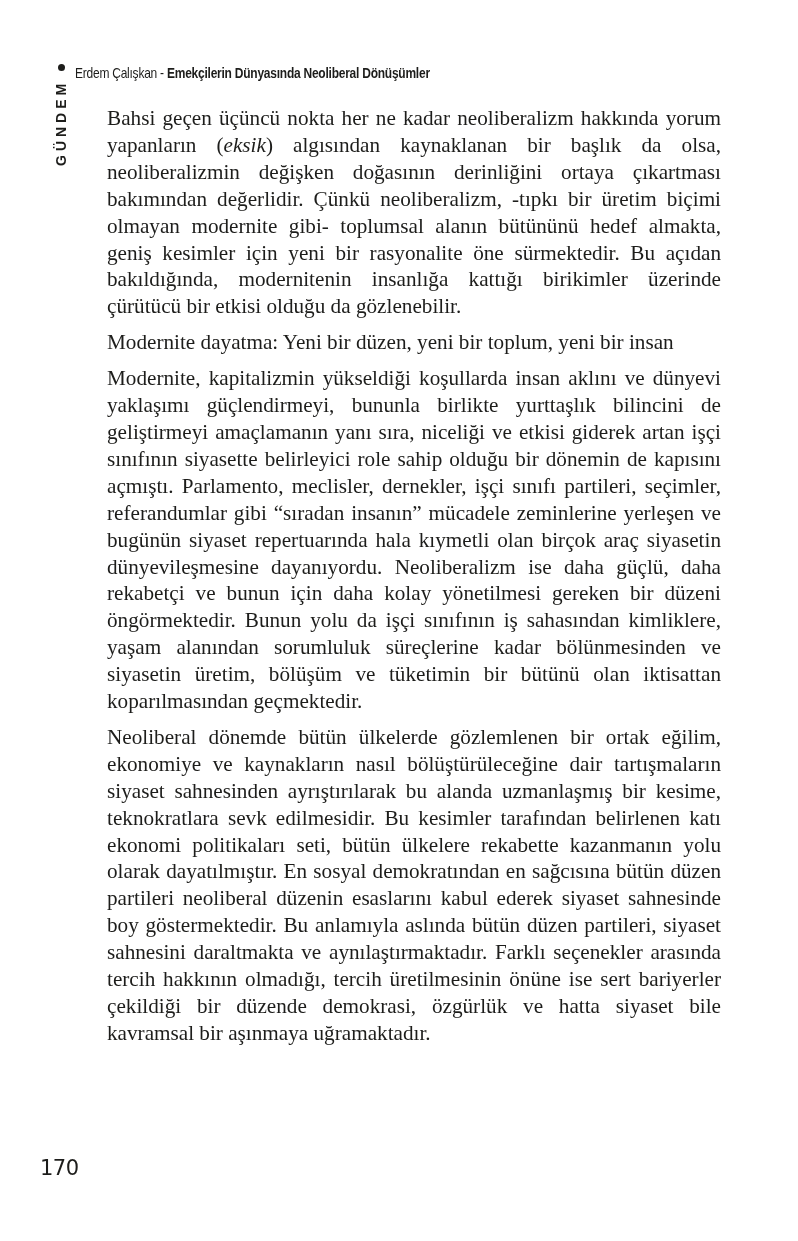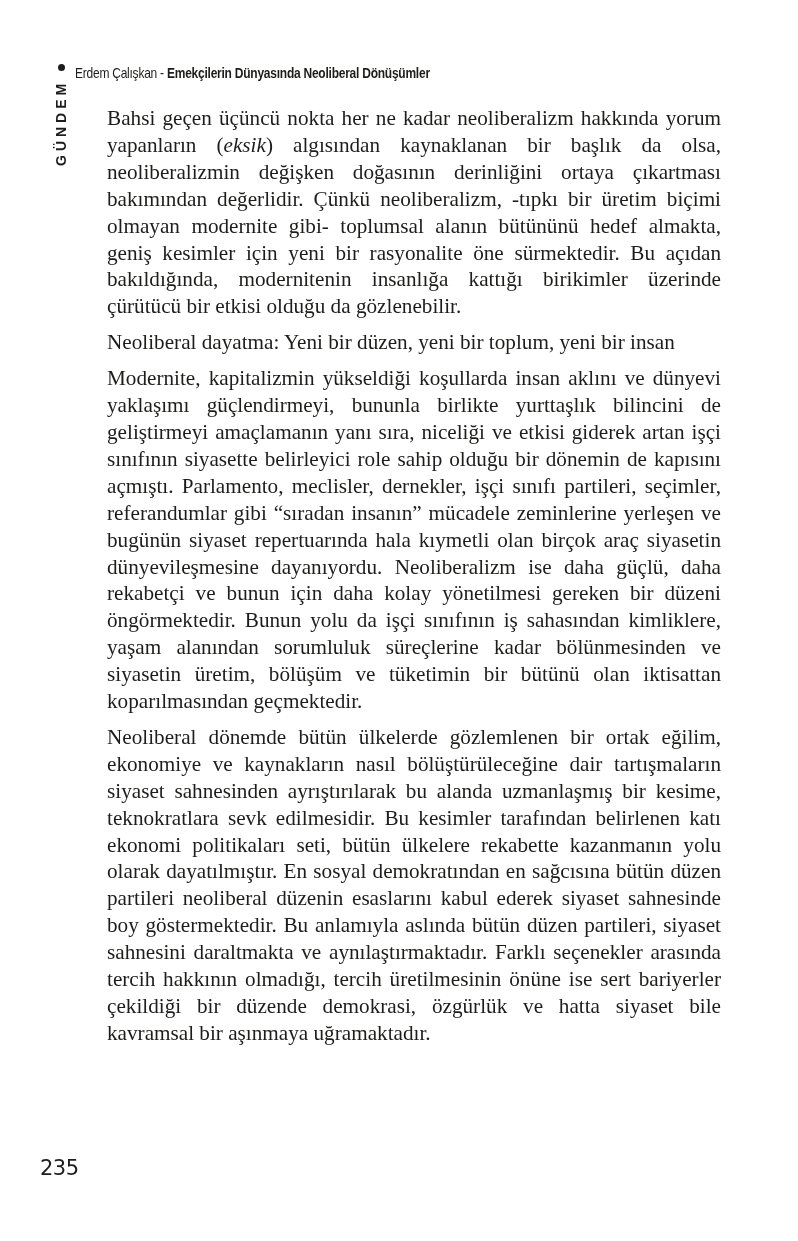--- a/index.html
+++ b/index.html
@@ -89,18 +89,18 @@
   <span class="bullet"></span>
   <span class="head-wrap">
     <span>Erdem Çalışkan</span><span class="sep"> - </span><span class="title">Emekçilerin Dünyasında Neoliberal Dönüşümler</span>
   </span>
 </div>
 
 <div class="section-label">GÜNDEM</div>
 
 <div class="body-text">
   <p><span>Bahsi geçen üçüncü nokta her ne kadar neoliberalizm hakkında yorum yapanların (</span><em>eksik</em><span>) algısından kaynaklanan bir başlık da olsa, neoliberalizmin değişken doğasının derinliğini ortaya çıkartma­sı bakımından değerlidir. Çünkü neoliberalizm, -tıpkı bir üretim biçimi olmayan modernite gibi- toplumsal alanın bütününü hedef almakta, geniş kesimler için yeni bir rasyonalite öne sürmektedir. Bu açıdan bakıldığında, modernitenin insanlığa kattığı birikimler üzerinde çürütücü bir etkisi olduğu da gözlenebilir.</span></p>
-  <p class="subhead">Neoliberal dayatma: Yeni bir düzen, yeni bir toplum, yeni bir insan</p>
+  <p class="subhead">Modernite dayatma: Yeni bir düzen, yeni bir toplum, yeni bir insan</p>
   <p>Modernite, kapitalizmin yükseldiği koşullarda insan aklını ve dün­yevi yaklaşımı güçlendirmeyi, bununla birlikte yurttaşlık bilincini de geliştirmeyi amaçlamanın yanı sıra, niceliği ve etkisi giderek ar­tan işçi sınıfının siyasette belirleyici role sahip olduğu bir dönemin de kapısını açmıştı. Parlamento, meclisler, dernekler, işçi sınıfı par­tileri, seçimler, referandumlar gibi “sıradan insanın” mücadele ze­minlerine yerleşen ve bugünün siyaset repertuarında hala kıymetli olan birçok araç siyasetin dünyevileşmesine dayanıyordu. Neoli­beralizm ise daha güçlü, daha rekabetçi ve bunun için daha kolay yönetilmesi gereken bir düzeni öngörmektedir. Bunun yolu da işçi sınıfının iş sahasından kimliklere, yaşam alanından sorumluluk süreçlerine kadar bölünmesinden ve siyasetin üretim, bölüşüm ve tüketimin bir bütünü olan iktisattan koparılmasından geçmektedir.</p>
   <p>Neoliberal dönemde bütün ülkelerde gözlemlenen bir ortak eğilim, ekonomiye ve kaynakların nasıl bölüştürüleceğine dair tartışmaların siyaset sahnesinden ayrıştırılarak bu alanda uzmanlaşmış bir kesime, teknokratlara sevk edilmesidir. Bu kesimler tarafından belirlenen katı ekonomi politikaları seti, bütün ülkelere rekabette kazanmanın yolu olarak dayatılmıştır. En sosyal demokratından en sağcısına bü­tün düzen partileri neoliberal düzenin esaslarını kabul ederek siyaset sahnesinde boy göstermektedir. Bu anlamıyla aslında bütün düzen partileri, siyaset sahnesini daraltmakta ve aynılaştırmaktadır. Farklı seçenekler arasında tercih hakkının olmadığı, tercih üretilmesinin önüne ise sert bariyerler çekildiği bir düzende demokrasi, özgürlük ve hatta siyaset bile kavramsal bir aşınmaya uğramaktadır.</p>
 </div>
 
-<div class="page-number">235</div>
+<div class="page-number">170</div>
 
 </body></html>

